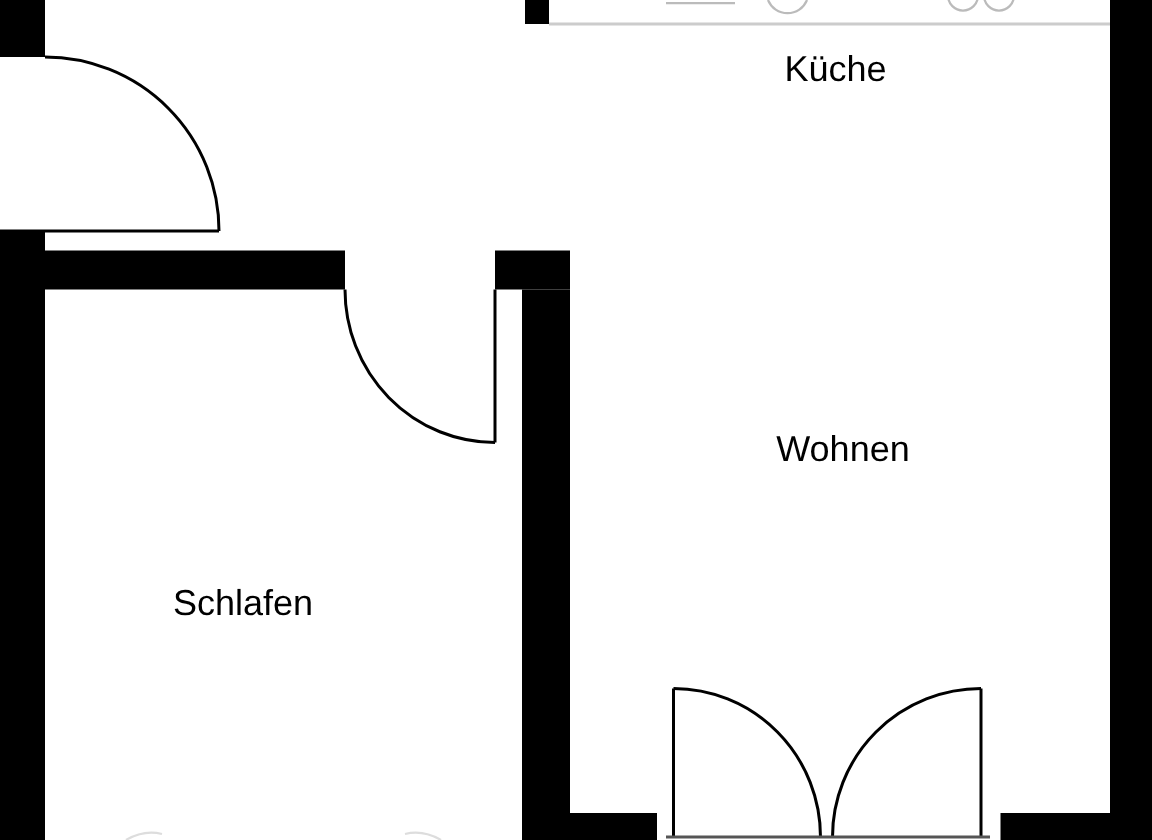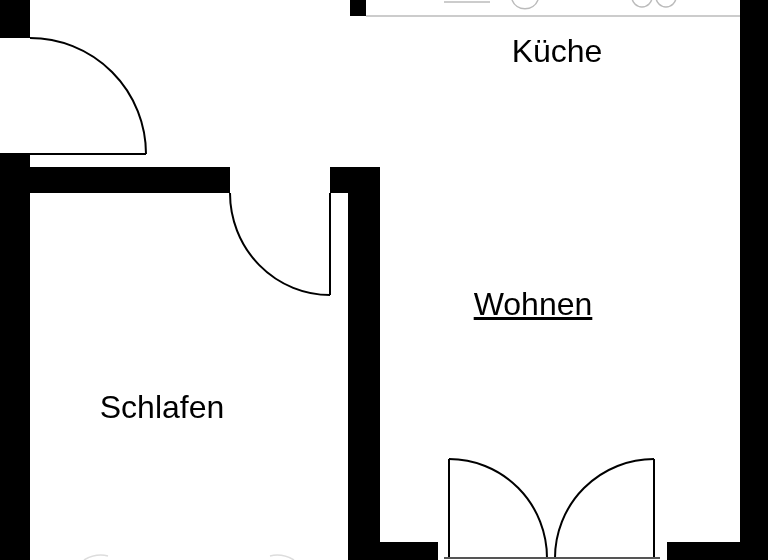--- a/index.html
+++ b/index.html
@@ -1,18 +1,18 @@
 <!DOCTYPE html>
 <html><head>
   <meta charset="utf-8">
   <style>
     html, body { margin: 0; padding: 0; background: #ffffff; }
     body { width: 768px; height: 560px; overflow: hidden; position: relative; font-family: "Liberation Sans", sans-serif; }
     #plan { position: absolute; left: 0; top: 0; width: 768px; height: 560px; }
-    .room-label { position: absolute; font-family: "Liberation Sans", sans-serif; font-size: 32px; color: #000; white-space: nowrap; transform: translateX(-50%); line-height: 1; }
+    .room-label { position: absolute; font-family: "Liberation Sans", sans-serif; font-size: 24px; color: #000; white-space: nowrap; transform: translateX(-50%); line-height: 1; }
   </style>
 </head>
 <body>
 
 <svg id="plan" viewBox="0 0 768 560" xmlns="http://www.w3.org/2000/svg">
 
   <g fill="#000">
     <rect x="0" y="0" width="30" height="38"></rect>
     <rect x="0" y="153" width="30" height="407"></rect>
     <rect x="30" y="167" width="200" height="26"></rect>
@@ -50,14 +50,14 @@
     <line x1="444" y1="558" x2="660" y2="558" stroke="#555" stroke-width="2"></line>
   </g>
 
   <g fill="none" stroke="#dddddd" stroke-width="1.5">
     <path d="M84 560 Q96 553 108 556"></path>
     <path d="M270 556 Q282 553 294 560"></path>
   </g>
 </svg>
 
 <div class="room-label" style="left:557px; top:35px;">Küche</div>
-<div class="room-label" style="left:533px; top:288px;text-decoration:underline;">Wohnen</div>
+<div class="room-label" style="left:562px; top:288px;">Wohnen</div>
 <div class="room-label" style="left:162px; top:391px;">Schlafen</div>
 
 </body></html>

